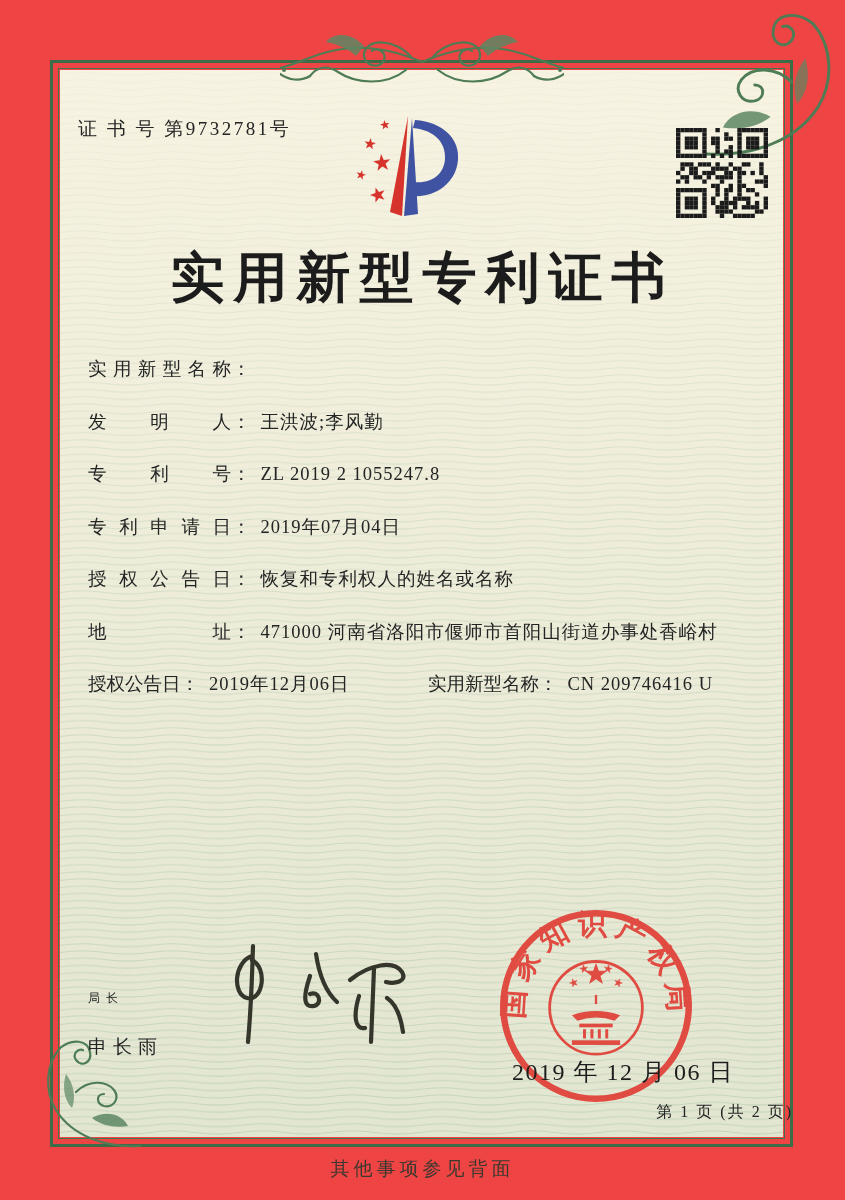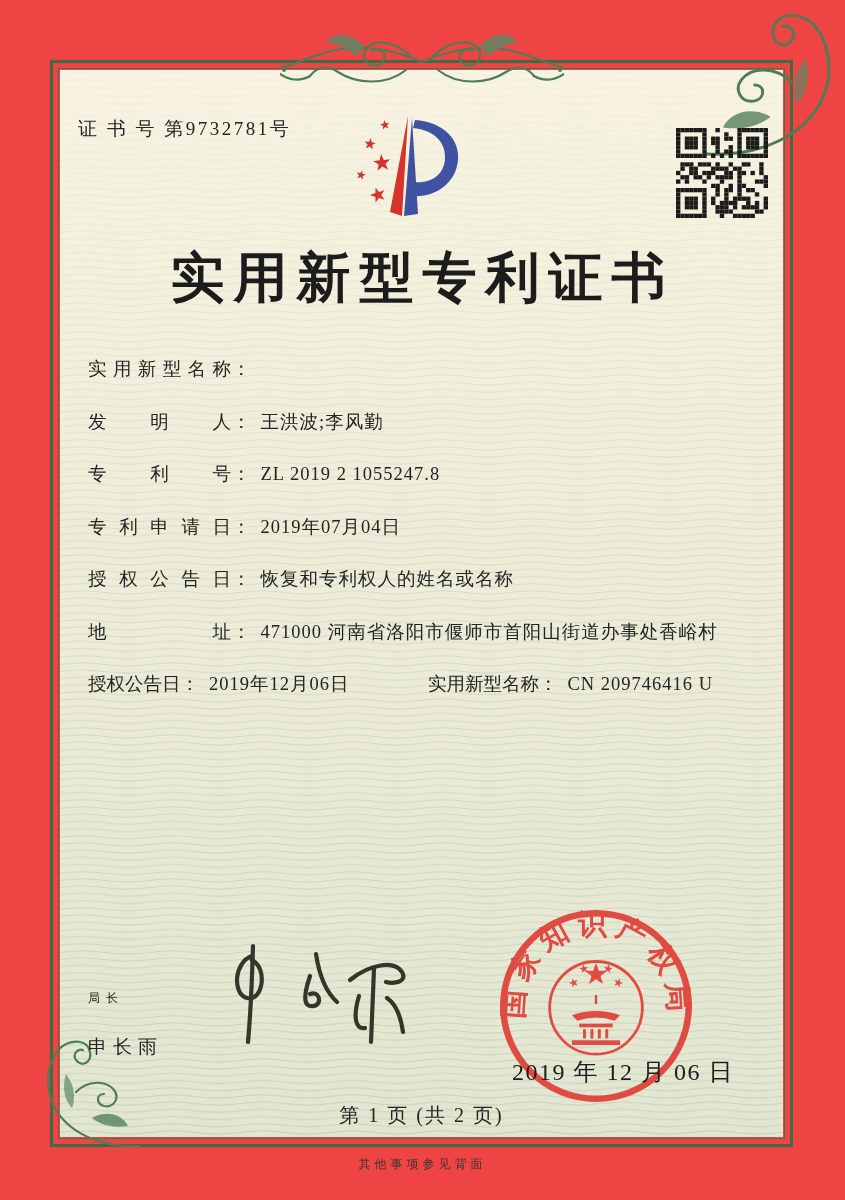--- a/index.html
+++ b/index.html
@@ -42,23 +42,23 @@
   #paras p { text-indent:2em; letter-spacing:0.5px; }
 
   #director-label { left:88px; top:990px;  font-size:12px; letter-spacing:6px; z-index:2; }
   #director-name  { left:88px; top:1034px; font-size:19px; letter-spacing:6px; z-index:2; }
 
   #signature { left:222px; top:942px; width:190px; height:108px; z-index:4; }
 
   #seal { left:494px; top:904px; width:204px; height:204px; z-index:3; opacity:0.93; }
   #seal-date { left:512px; top:1056px; font-size:24px; letter-spacing:1.5px; color:#1d1d1d; z-index:4; }
 
-  #page-info { left:50px; width:743px; top:1102px; text-align:center; font-size:20px;
+  #page-info { left:50px; width:743px; top:1102px; text-align:right; font-size:16px;
                letter-spacing:2px; z-index:2; }
-  #back-note { left:0; right:0; top:1156px; text-align:center; font-size:12px;
+  #back-note { left:0; right:0; top:1156px; text-align:center; font-size:19px;
                letter-spacing:4px; color:#3a382f; z-index:2; }
 </style>
 </head>
 <body>
 
 <div id="page">
 
   <svg id="waves" class="abs" viewBox="0 0 723 1067" preserveAspectRatio="none">
     <defs>
       <pattern id="wv" width="90" height="7.2" patternUnits="userSpaceOnUse">

